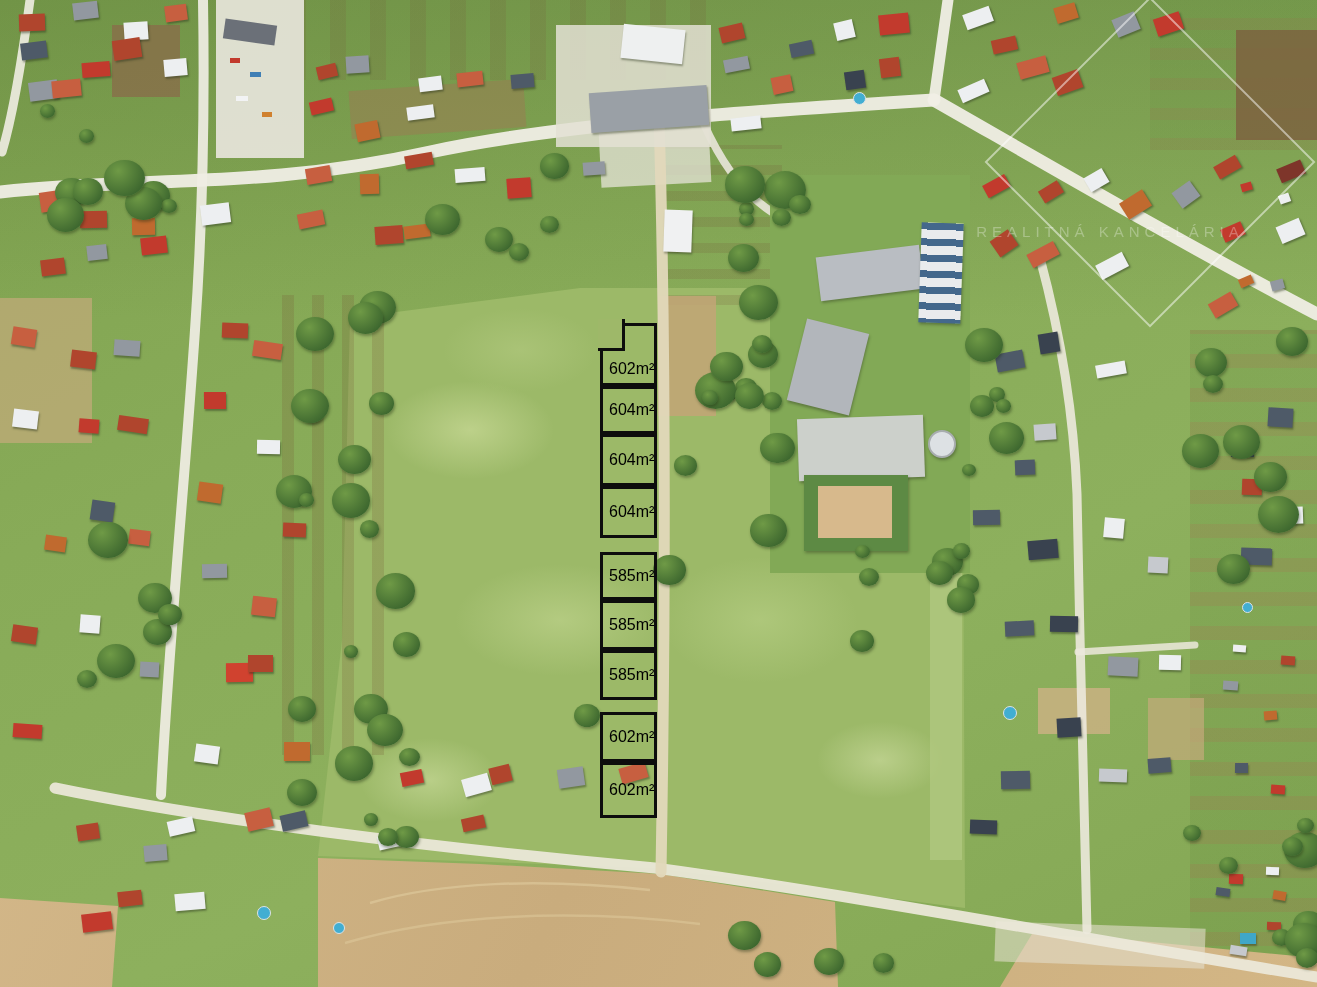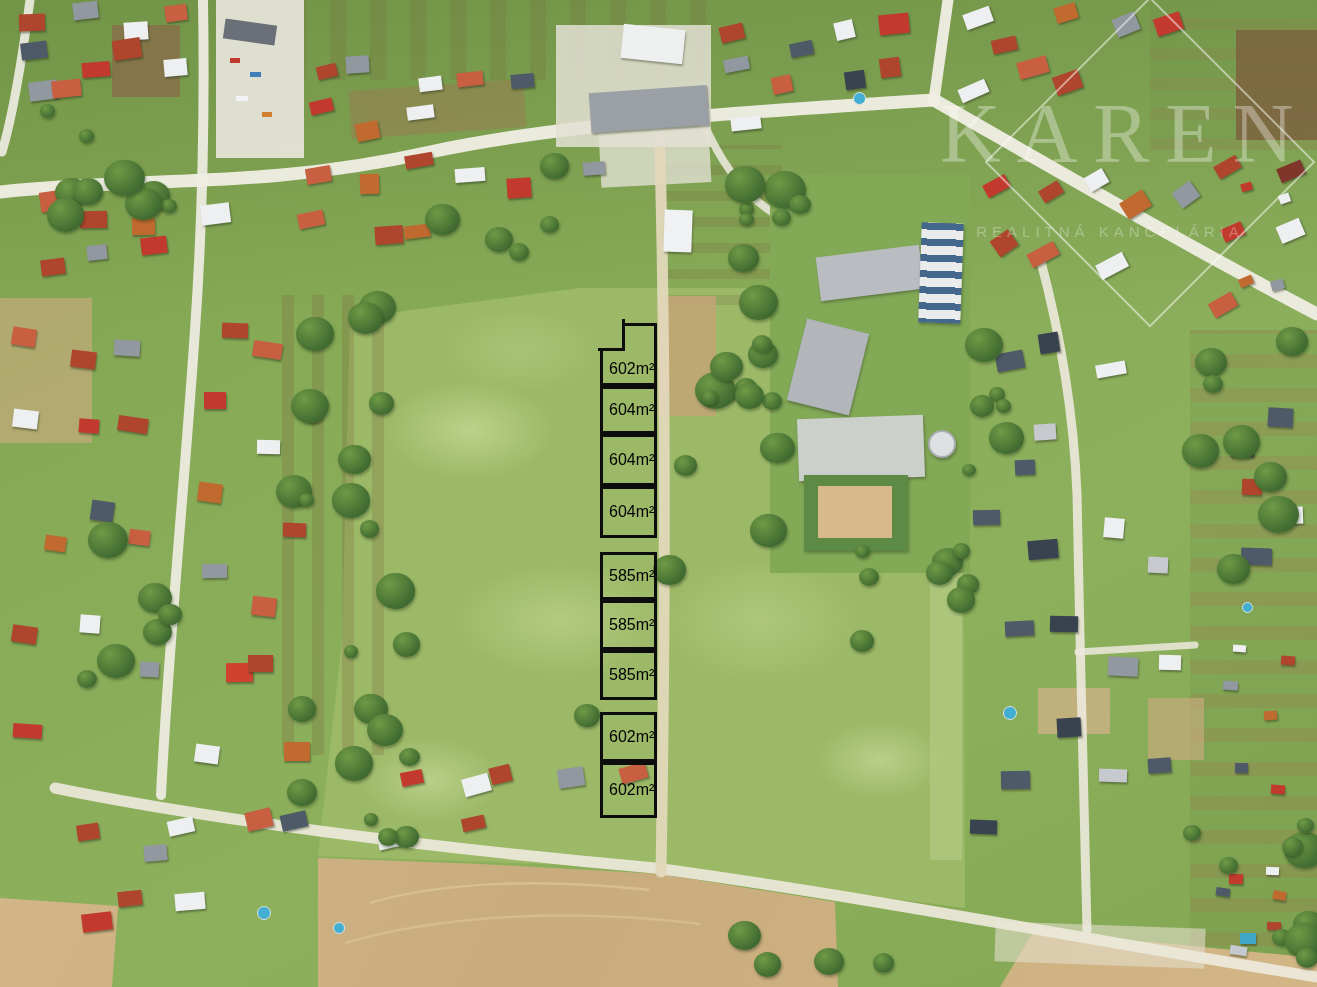--- a/index.html
+++ b/index.html
@@ -439,16 +439,15 @@
       <div class="plot" style="left: 600px; width: 57px; top: 712px; height: 50px;">
         <span class="plot-label">602m²</span>
       </div>
       <div class="plot" style="left: 600px; width: 57px; top: 762px; height: 56px;">
         <span class="plot-label">602m²</span>
       </div>
     </div>
 
   <div class="watermark">
     <div class="wm-diamond"></div>
-    <div class="wm-text wm-brand">KAREN</div>
     <div class="wm-text wm-tagline">REALITNÁ KANCELÁRIA</div>
   </div>
 </div>
 
 </body></html>

